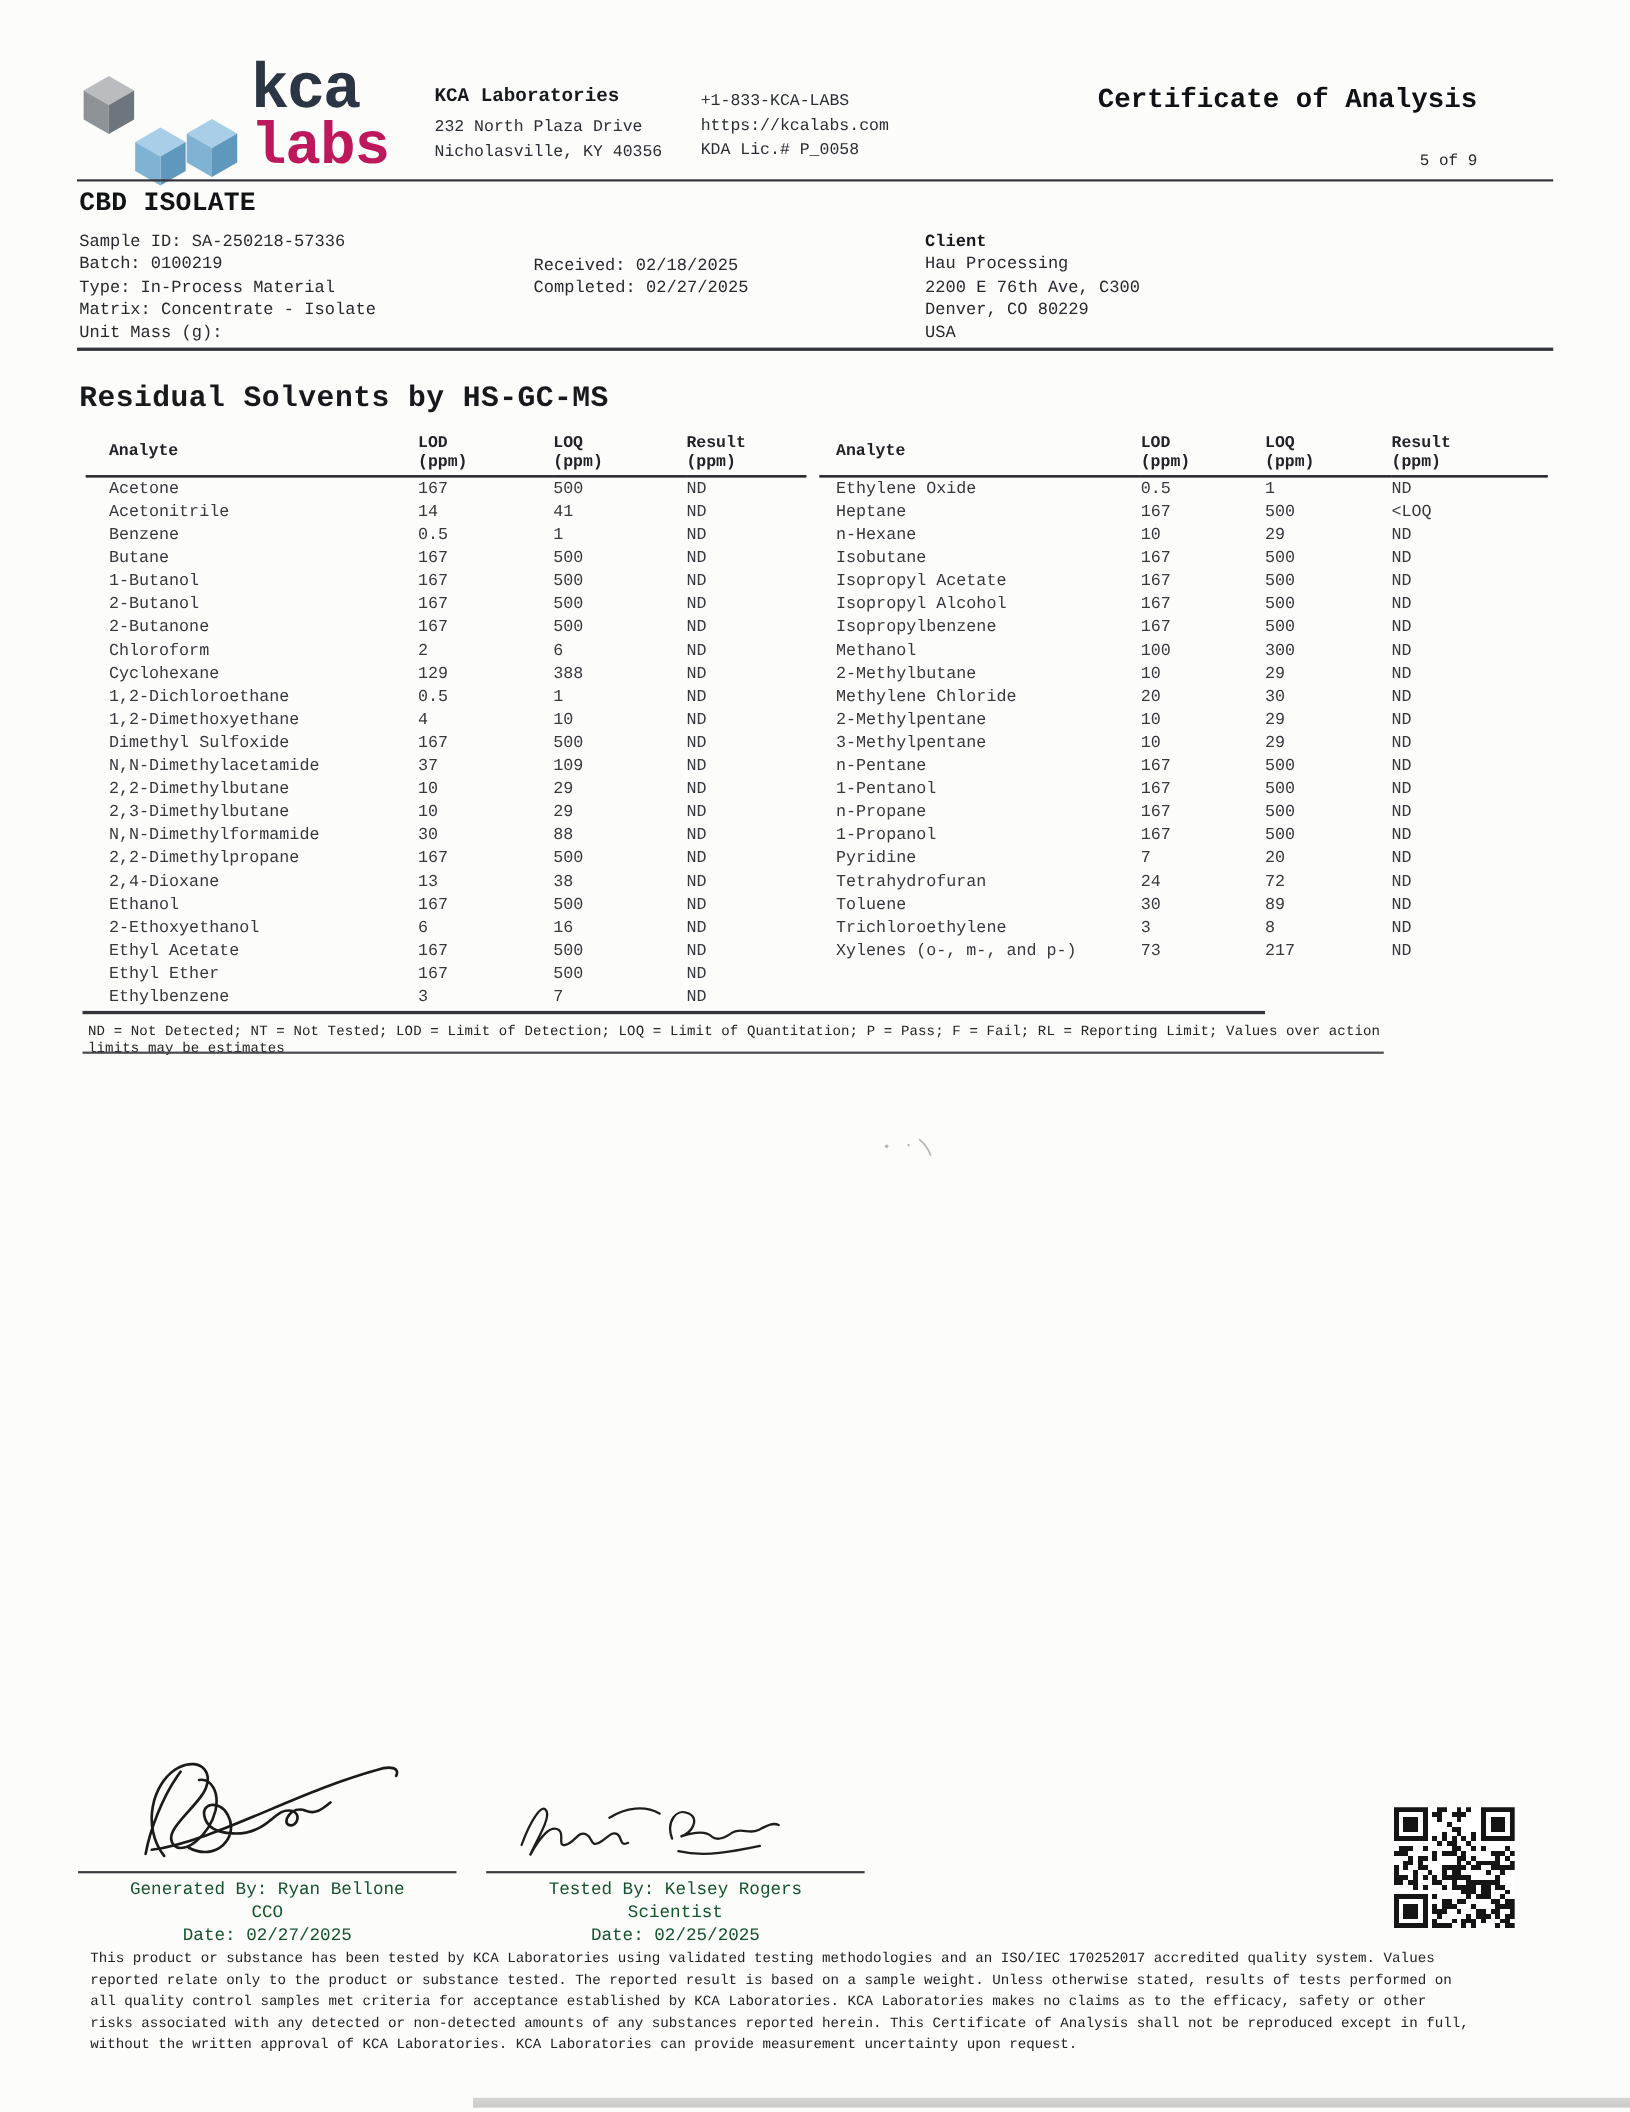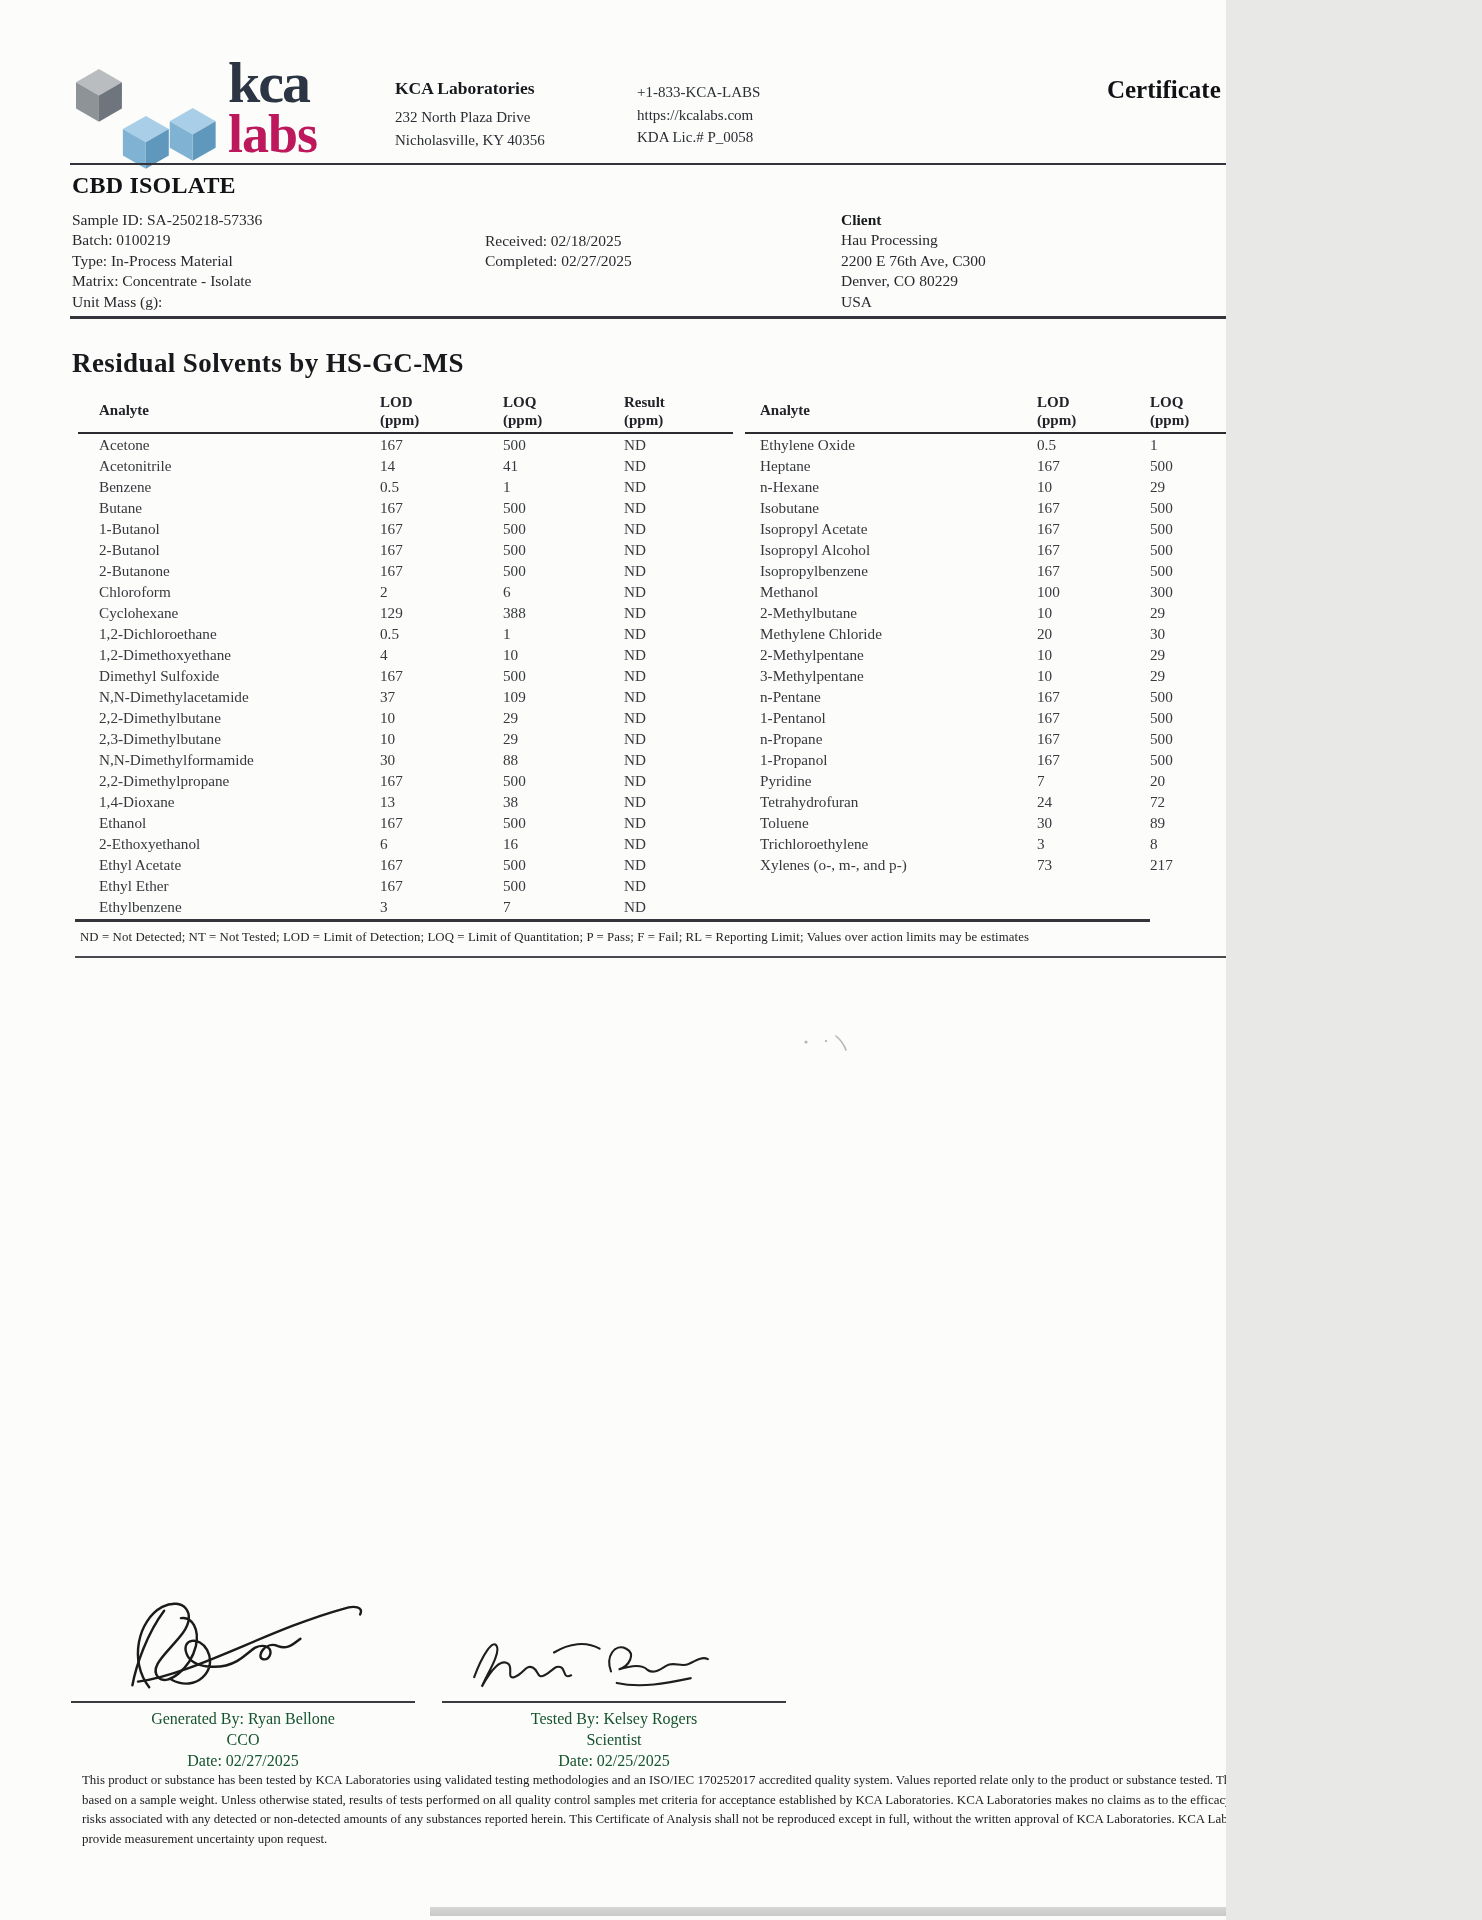--- a/index.html
+++ b/index.html
@@ -1,20 +1,20 @@
 <!DOCTYPE html>
 <html><head>
 <meta charset="utf-8">
 <style>
   * { margin:0; padding:0; box-sizing:border-box; }
   html,body { background:#e8e8e6; }
   .page {
-    position:relative; width:1226px; height:1920px;
+    position:relative; width:1482px; height:1920px;
     background:#fcfcfa; overflow:hidden;
-    font-family:Liberation Serif, serif; color:#222;
+    font-family:Liberation Mono, monospace; color:#222;
   }
   .abs { position:absolute; }
 
   
   .logo-text-kca  { font-size:58px; font-weight:800; letter-spacing:-2px; color:#2c3543; line-height:.92; }
   .logo-text-labs { font-size:54px; font-weight:700; letter-spacing:-1px; color:#be185d; line-height:.95; }
   .lab-name { font-size:17.5px; font-weight:700; color:#15181d; margin-bottom:7px; }
   .lab-line, .contact-line { font-size:15px; color:#2a2d33; line-height:22.5px; }
   .coa-title { font-size:25px; font-weight:700; color:#101114; text-align:right; }
   .page-num  { font-size:14.5px; color:#26272b; text-align:right; }
@@ -241,21 +241,21 @@
           <td>88</td>
           <td>ND</td>
         </tr>
         <tr>
           <td>2,2-Dimethylpropane</td>
           <td>167</td>
           <td>500</td>
           <td>ND</td>
         </tr>
         <tr>
-          <td>1,4-Dioxane</td>
+          <td>2,4-Dioxane</td>
           <td>13</td>
           <td>38</td>
           <td>ND</td>
         </tr>
         <tr>
           <td>Ethanol</td>
           <td>167</td>
           <td>500</td>
           <td>ND</td>
         </tr>

